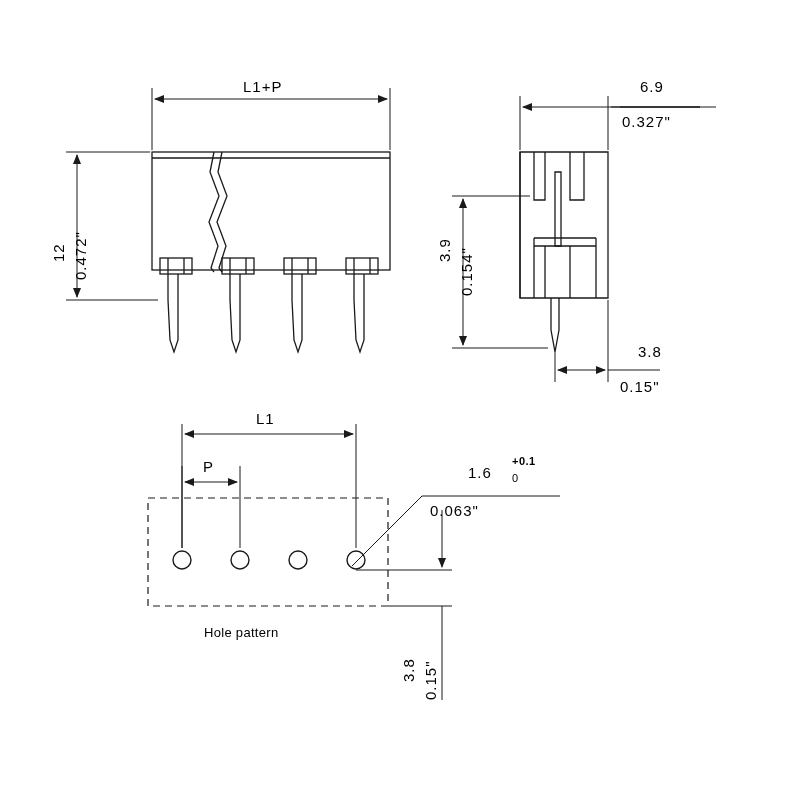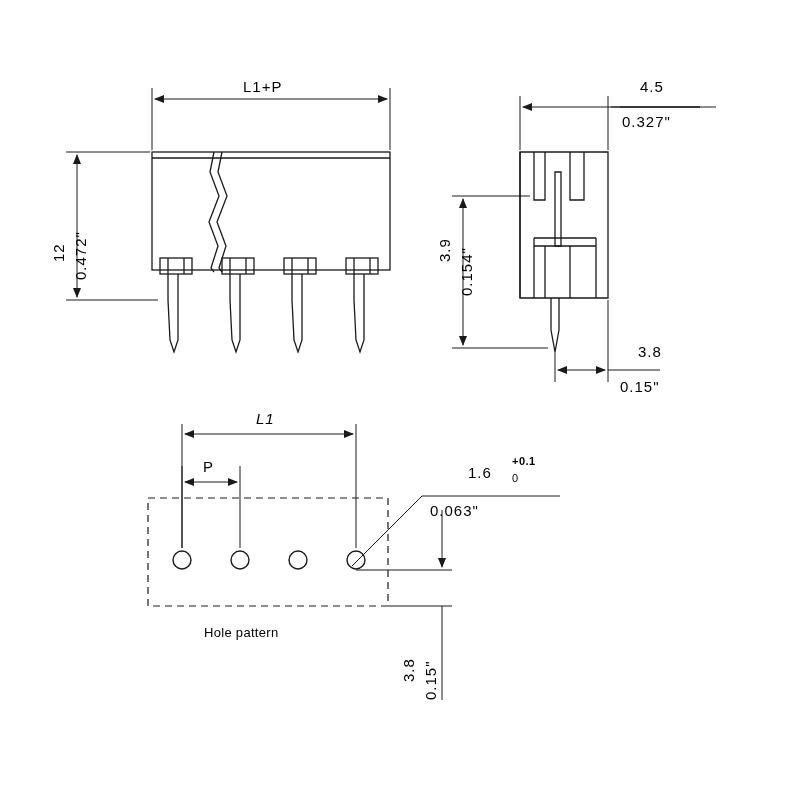--- a/index.html
+++ b/index.html
@@ -178,30 +178,30 @@
       <line x1="442" y1="510" x2="442" y2="567" marker-end="url(#arrEnd)"></line>
       <line x1="442" y1="606" x2="442" y2="700"></line>
     </g>
   </svg>
 
   <div class="lbl" style="left:243px; top:78px;">L1+P</div>
 
   <div class="lbl rot90" style="left:50px; top:262px;">12</div>
   <div class="lbl rot90" style="left:72px; top:280px;">0.472"</div>
 
-  <div class="lbl" style="left:640px; top:78px;">4.5</div>
+  <div class="lbl" style="left:640px; top:78px;">6.9</div>
   <div class="lbl" style="left:622px; top:113px;">0.327"</div>
 
   <div class="lbl rot90" style="left:436px; top:262px;">3.9</div>
   <div class="lbl rot90" style="left:458px; top:296px;">0.154"</div>
 
   <div class="lbl" style="left:638px; top:343px;">3.8</div>
   <div class="lbl" style="left:620px; top:378px;">0.15"</div>
 
-  <div class="lbl" style="left:256px; top:410px;font-style:italic;">L1</div>
+  <div class="lbl" style="left:256px; top:410px;">L1</div>
 
   <div class="lbl" style="left:203px; top:458px;">P</div>
 
   <div class="lbl" style="left:468px; top:464px;">1.6</div>
   <div class="lbl small" style="left:512px; top:455px;font-weight:bold;">+0.1</div>
   <div class="lbl small" style="left:512px; top:472px;">0</div>
   <div class="lbl" style="left:430px; top:502px;">0.063"</div>
 
   <div class="lbl rot90" style="left:400px; top:682px;">3.8</div>
   <div class="lbl rot90" style="left:422px; top:700px;">0.15"</div>

